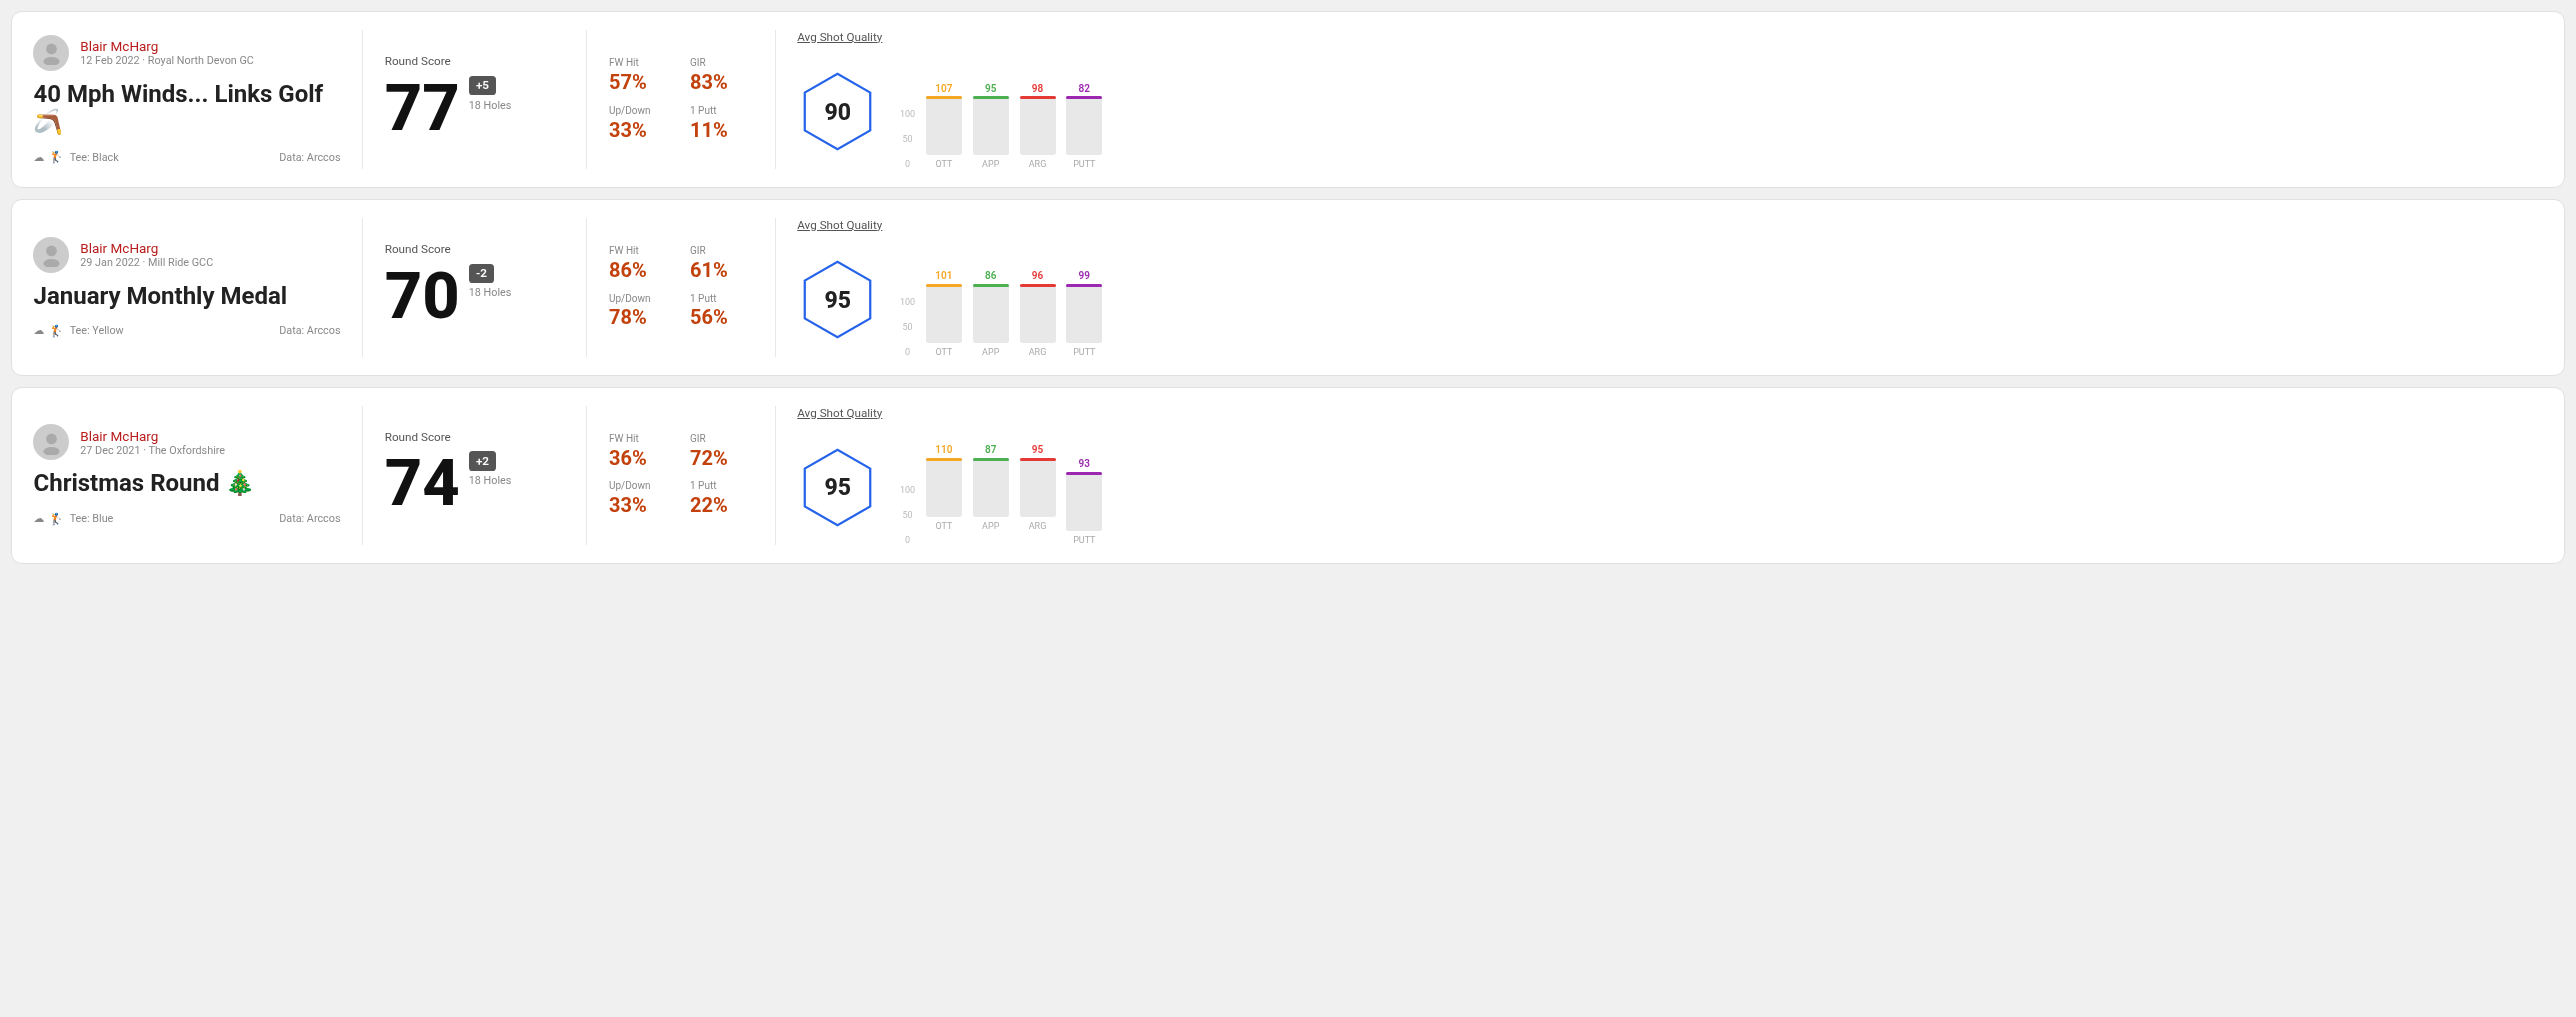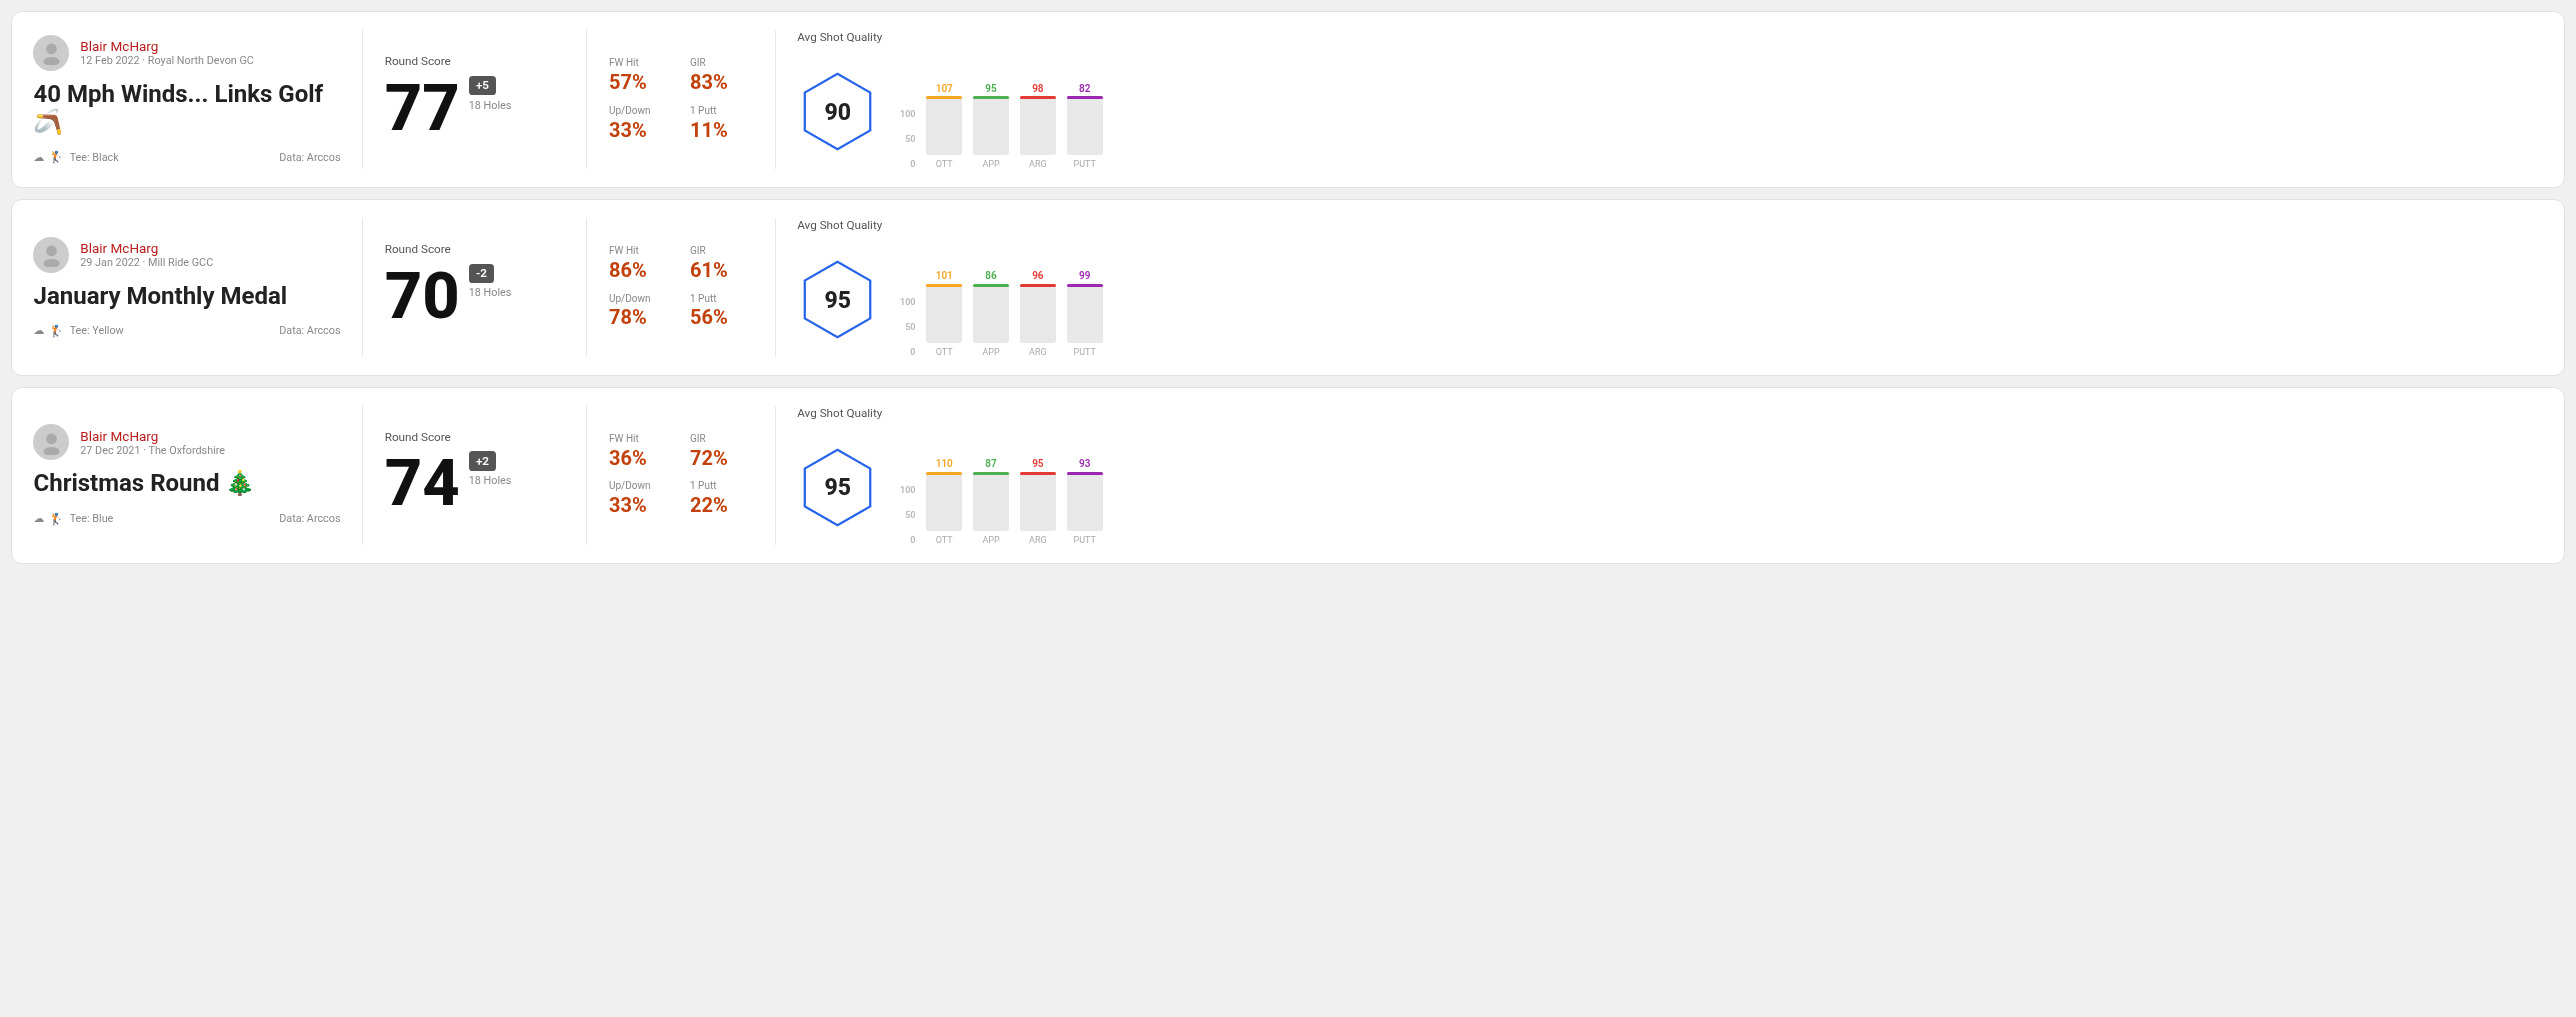--- a/index.html
+++ b/index.html
@@ -169,20 +169,21 @@
       display: flex;
       align-items: center;
       gap: 21.7px;
       flex: 1;
     }
 
     .quality-label {
       font-size: 11.7px;
       color: #555;
       margin-bottom: 10.8px;
+      text-decoration: underline;
     }
 
     .hexagon-container {
       display: flex;
       flex-direction: column;
       align-items: center;
     }
 
     .hexagon {
       position: relative;
@@ -242,22 +243,21 @@
       color: #aaa;
       margin-top: 3.6px;
     }
 
     .chart-y-side {
       display: flex;
       flex-direction: column;
       justify-content: space-between;
       height: 59px;
       margin-right: 5.4px;
-      align-items: flex-end;
-      font-weight: bold;
+      align-items: center;
     }
 
     .chart-y-label {
       font-size: 9px;
       color: #bbb;
       line-height: 1;
     }
 
     .chart-section-inner {
       display: flex;
@@ -582,21 +582,21 @@
             <span class="hexagon-number">95</span>
           </div>
         </div>
         <div style="display:flex;flex-direction:column;">
           <div style="display:flex;align-items:flex-end;gap:5.4px;">
             <div class="chart-y-side">
               <span class="chart-y-label">100</span>
               <span class="chart-y-label">50</span>
               <span class="chart-y-label">0</span>
             </div>
-            <div style="display:flex;gap:10.8px;align-items:flex-end;">
+            <div style="display:flex;gap:10.8px;align-items:center;">
 
       <div class="bar-col">
         <span class="bar-val-label ott-color">110</span>
         <div class="bar-bg">
           <div class="bar-color-line ott-bar"></div>
         </div>
         <span class="bar-x-label">OTT</span>
       </div>
 
       <div class="bar-col">

